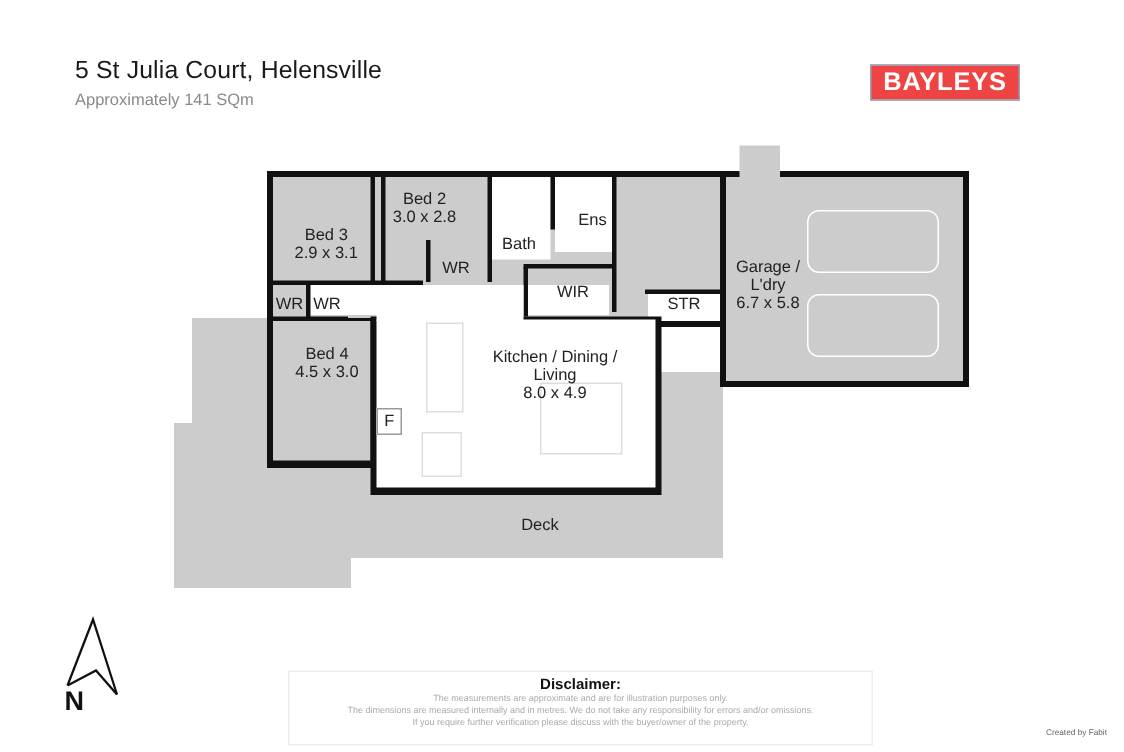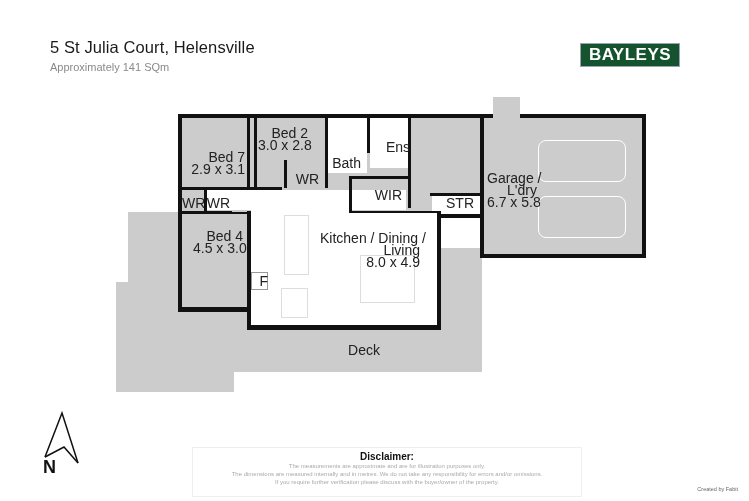--- a/index.html
+++ b/index.html
@@ -1,24 +1,24 @@
 <!DOCTYPE html>
 <html><head>
 <meta charset="utf-8">
 <style>
   *{box-sizing:border-box;margin:0;padding:0}
   body{width:749px;height:501px;background:#fff;position:relative;overflow:hidden;font-family:"Liberation Sans","DejaVu Sans",sans-serif;color:#222}
   .abs{position:absolute}
   .title{left:50px;top:38px;font-size:16.5px;color:#1a1a1a;letter-spacing:0.1px}
   .subtitle{left:50px;top:61px;font-size:11px;color:#8a8a8a}
-  .logo{left:580px;top:43px;width:100px;height:24px;background:#14532d;border:1.5px solid #9aa3b5;color:#fff;font-weight:bold;font-size:17px;letter-spacing:0.5px;text-align:center;line-height:21px}
+  .logo{left:580px;top:43px;width:100px;height:24px;background:#ef4444;border:1.5px solid #9aa3b5;color:#fff;font-weight:bold;font-size:17px;letter-spacing:0.5px;text-align:center;line-height:21px}
   .g{background:#cccccc}
   .w{background:#fff}
   .wall{background:#111}
-  .lbl{font-size:14px;color:#222;text-align:right;line-height:12px;white-space:nowrap}
+  .lbl{font-size:11px;color:#222;text-align:center;line-height:12px;white-space:nowrap}
   .disclaimer{left:192px;top:447px;width:390px;height:50px;border:1px solid #eee;text-align:center}
   .disc-title{font-size:10px;font-weight:bold;color:#111;margin-top:3px}
   .disc-line{font-size:6px;color:#aaa;line-height:8px}
   .created{right:11px;top:486px;font-size:5.5px;color:#666}
   .car{position:absolute;border:1.2px solid #fff;border-radius:8px}
 </style>
 </head>
 <body>
 
 <div class="abs title">5 St Julia Court, Helensville</div>
@@ -68,21 +68,21 @@
   <div class="abs g" style="left:484px;top:118px;width:158px;height:136px"></div>
   <div class="abs g" style="left:493px;top:97px;width:27px;height:22px"></div>
   <div class="car" style="left:538px;top:140px;width:88px;height:42px"></div>
   <div class="car" style="left:538px;top:196px;width:88px;height:42px"></div>
 
   <div class="abs" style="left:284px;top:215px;width:25px;height:60px;border:1px solid #ddd"></div>
   <div class="abs" style="left:281px;top:288px;width:27px;height:30px;border:1px solid #ddd"></div>
   <div class="abs" style="left:360px;top:255px;width:55px;height:48px;border:1px solid #ddd"></div>
   <div class="abs" style="left:251px;top:272px;width:17px;height:18px;border:1px solid #999;background:#fff"></div>
 
-  <div class="abs lbl" style="left:190px;top:151px;width:55px"><span>Bed 7</span><br><span>2.9 x 3.1</span></div>
+  <div class="abs lbl" style="left:190px;top:151px;width:55px"><span>Bed 3</span><br><span>2.9 x 3.1</span></div>
   <div class="abs lbl" style="left:258px;top:127px;width:50px"><span>Bed 2</span><br><span>3.0 x 2.8</span></div>
   <div class="abs lbl" style="left:289px;top:173px;width:30px">WR</div>
   <div class="abs lbl" style="left:331px;top:157px;width:30px">Bath</div>
   <div class="abs lbl" style="left:380px;top:141px;width:30px">Ens</div>
   <div class="abs lbl" style="left:362px;top:189px;width:40px">WIR</div>
   <div class="abs lbl" style="left:438px;top:197px;width:36px">STR</div>
   <div class="abs lbl" style="left:182px;top:197px;width:22px">WR</div>
   <div class="abs lbl" style="left:206px;top:197px;width:24px">WR</div>
   <div class="abs lbl" style="left:487px;top:172px;width:50px"><span>Garage /</span><br><span>L'dry</span><br><span>6.7 x 5.8</span></div>
   <div class="abs lbl" style="left:193px;top:230px;width:50px"><span>Bed 4</span><br><span>4.5 x 3.0</span></div>

